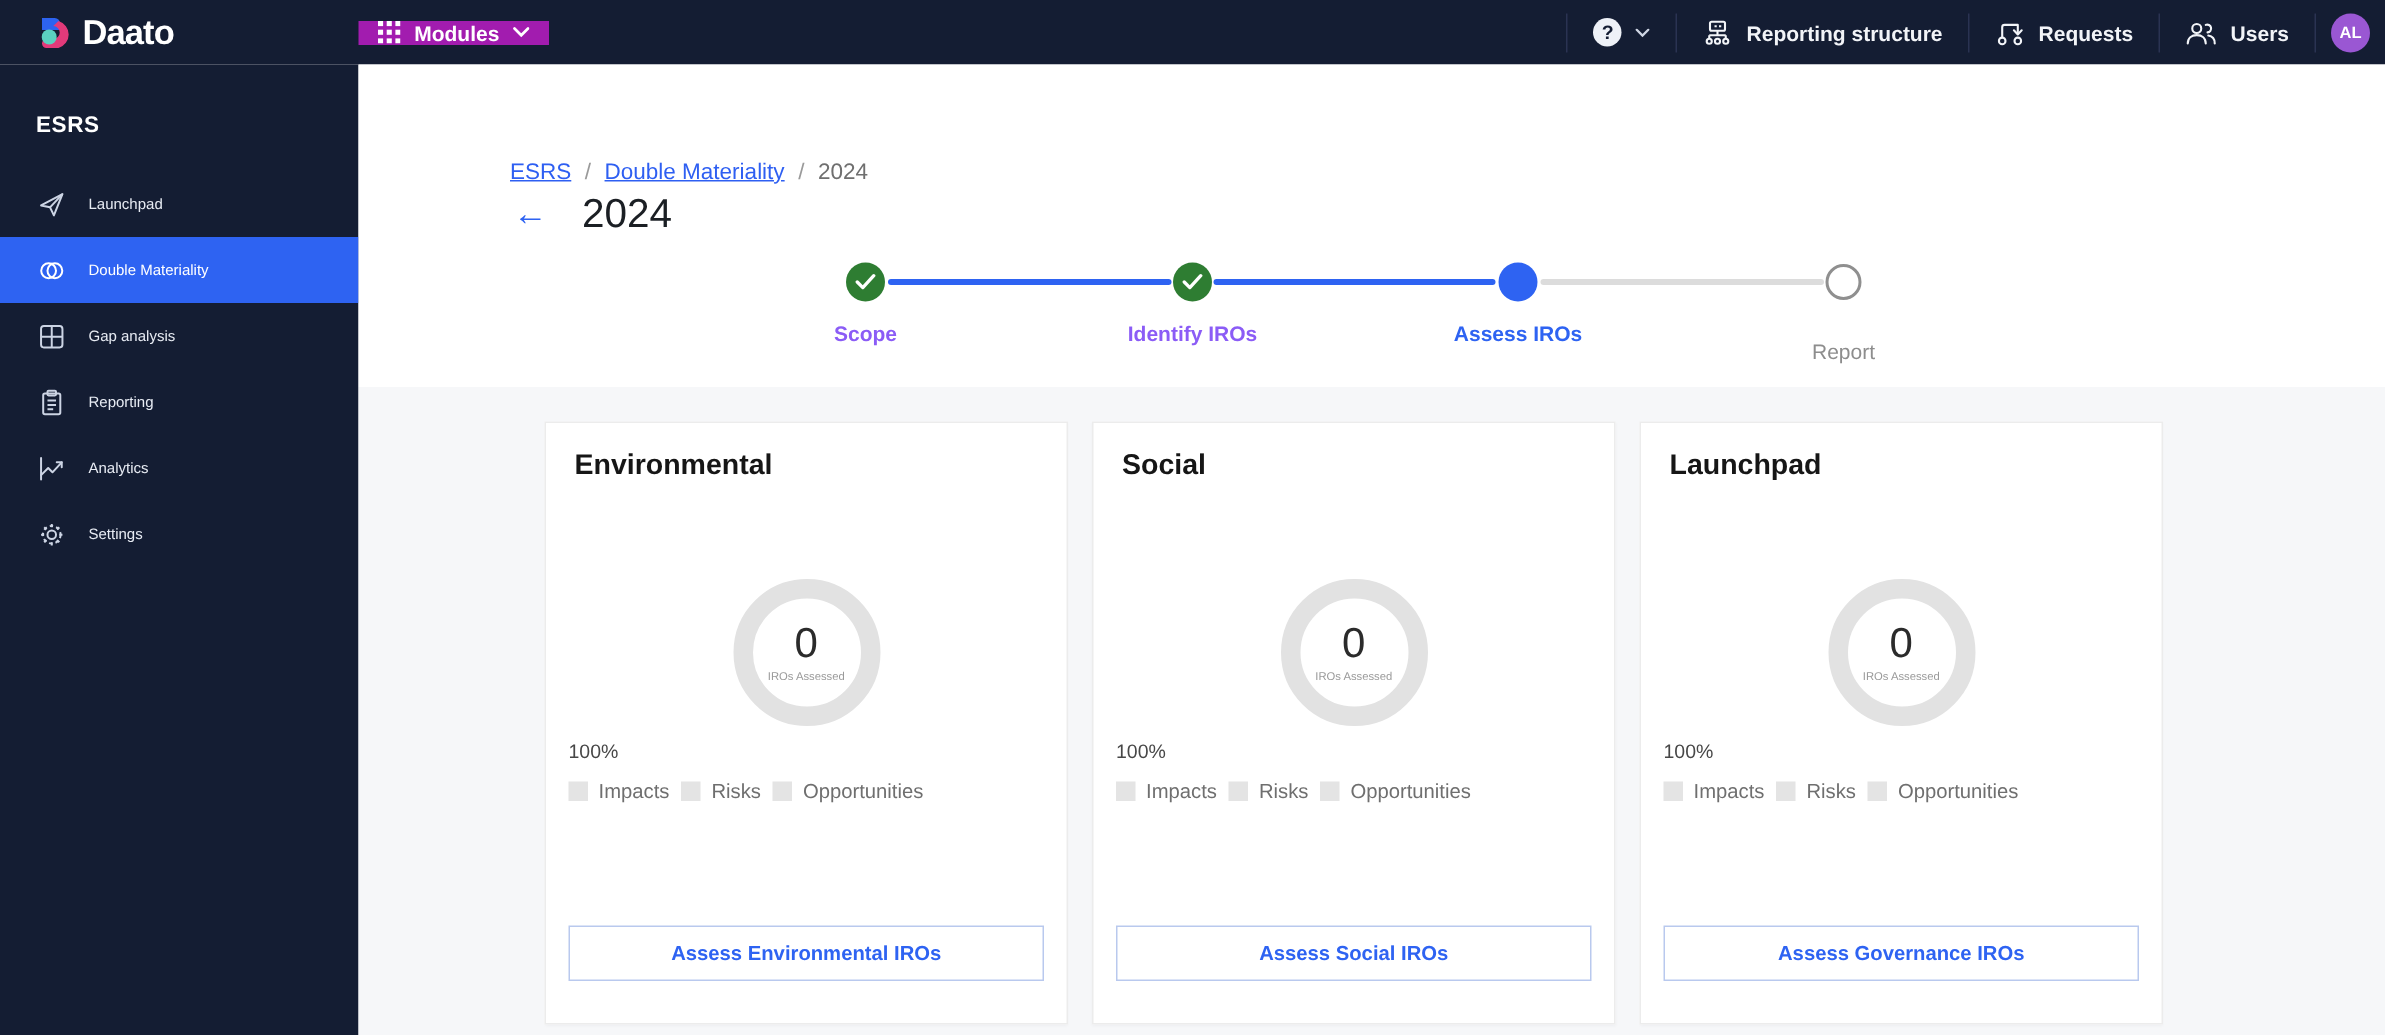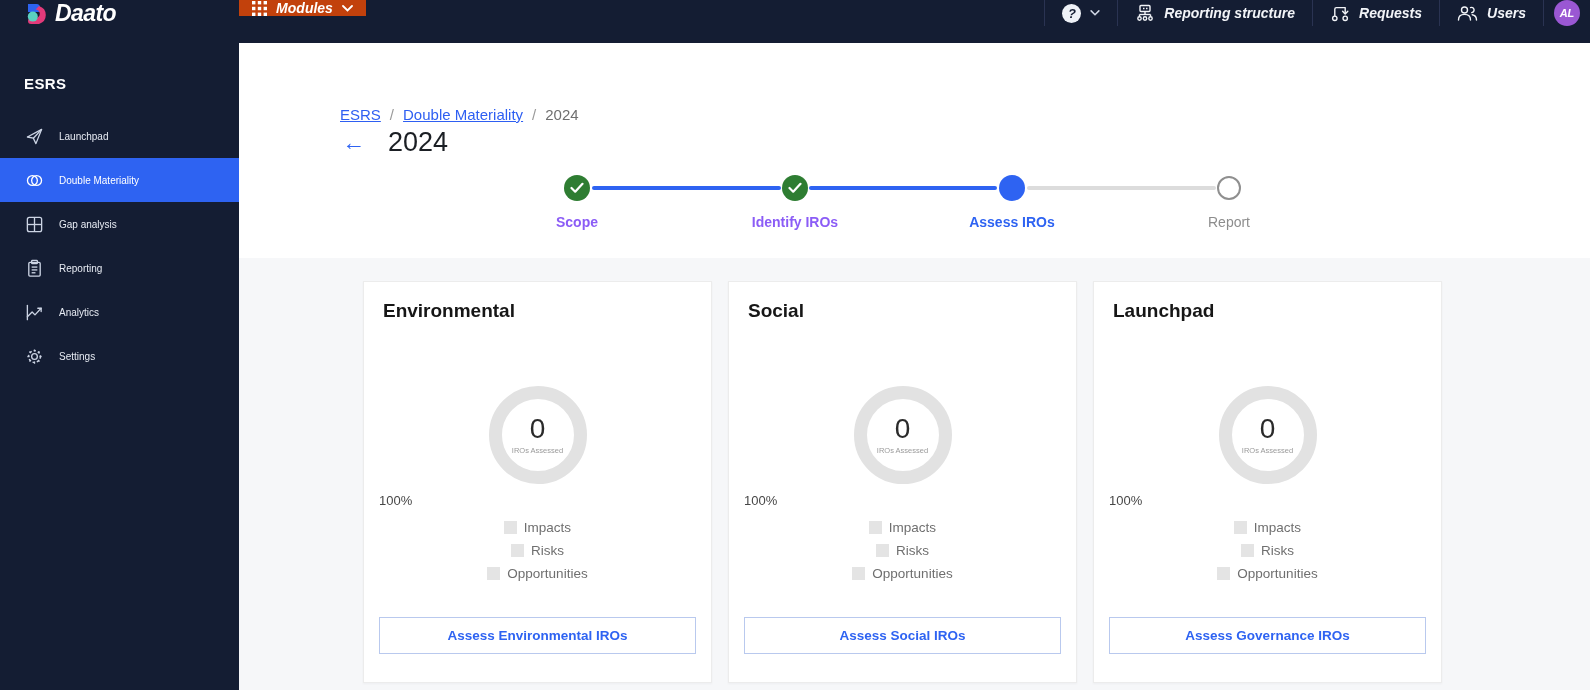--- a/index.html
+++ b/index.html
@@ -1,23 +1,23 @@
 <!DOCTYPE html>
 <html><head>
 <meta charset="utf-8">
 <style>
   * { margin:0; padding:0; box-sizing:border-box; }
   html,body { width:1590px; height:690px; overflow:hidden; background:#f6f7f9;
               font-family:"Liberation Sans", sans-serif; }
 
   
-  .topbar { height:43px; background:#141d33; display:flex; align-items:flex-start; color:#f2f4f8;font-style:italic; }
+  .topbar { height:43px; background:#141d33; display:flex; align-items:center; color:#f2f4f8; }
   .logo-area { width:239px; display:flex; align-items:center; gap:7px; padding-left:26px; cursor:pointer; }
   .logo-text { font-size:23px; font-weight:bold; color:#fff; letter-spacing:-0.6px; }
-  .modules-btn { width:127px; background:#c2410c; display:flex; align-items:center; justify-content:center;
+  .modules-btn { width:127px; background:#a21caf; display:flex; align-items:center; justify-content:center;
                  gap:9px; font-size:14px; font-weight:bold; color:#fff; cursor:pointer; }
   .topbar-right { margin-left:auto; display:flex; align-items:stretch; }
   .tb-group { display:flex; align-items:center; gap:9px; padding:0 17px;
               border-left:1px solid #2a3352; font-size:14px; font-weight:bold; cursor:pointer; }
   .help-circle { width:19px; height:19px; border-radius:50%; background:#eef1f7; color:#141d33;
                  display:flex; align-items:center; justify-content:center; font-size:13px; font-weight:bold; }
   .avatar { width:26px; height:26px; border-radius:50%; background:#9a57d3; color:#fff;
             display:flex; align-items:center; justify-content:center; font-size:11px; font-weight:bold; }
   .tb-icon { display:flex; align-items:center; }
 
@@ -46,37 +46,37 @@
 
   
   .step { position:absolute; top:132px; width:160px; text-align:center; cursor:pointer; }
   .dot { width:26px; height:26px; border-radius:50%; margin:0 auto;
          display:flex; align-items:center; justify-content:center; }
   .step.completed .dot { background:#2e7d32; }
   .step.active    .dot { background:#2e63f2; }
   .step.upcoming  .dot { width:24px; height:24px; margin-top:1px; background:#fff; border:2.5px solid #8f8f8f; }
   .step-lbl { margin-top:13px; font-size:14px; font-weight:bold; color:#8b5cf6; }
   .step.active .step-lbl { color:#2e63f2; }
-  .step.upcoming .step-lbl { color:#8d8d8d; font-weight:normal; margin-top:14px; }
+  .step.upcoming .step-lbl { color:#8d8d8d; font-weight:normal; margin-top:26px; }
   .connector { position:absolute; top:143px; height:4px; border-radius:2px; background:#2e63f2; }
   .connector.gray { background:#dcdcdc; }
 
   
   .board { height:432px; background:#f6f7f9; padding:23px 0 0 124px; display:flex; gap:16px; }
   .card { width:349px; height:402px; background:#fff; border:1px solid #ececec;
           box-shadow:0 1px 2px rgba(20,29,51,0.04); padding:18px 15px 28px;
           display:flex; flex-direction:column; }
   .card-title { font-size:19px; font-weight:bold; color:#161616; padding-left:4px; }
   .donut-wrap { margin-top:64px; display:flex; justify-content:center; }
   .donut { width:98px; height:98px; border:13px solid #e2e2e2; border-radius:50%;
            display:flex; flex-direction:column; align-items:center; justify-content:center; }
   .donut-count { font-size:28px; color:#2b2b2b; line-height:1; }
   .donut-sub { font-size:7.5px; color:#9a9a9a; margin-top:3px; white-space:nowrap; }
   .percent { margin-top:9px; font-size:13px; color:#474747; }
-  .legend { margin-top:12px; display:flex; flex-direction:column; align-items:center; gap:8px; }
+  .legend { margin-top:12px; display:flex; flex-direction:row; align-items:center; gap:8px; }
   .legend-row { display:flex; align-items:center; gap:7px; font-size:13.5px; color:#6f6f6f; }
   .legend-swatch { width:13px; height:13px; background:#e4e4e4; }
   .assess-btn { margin-top:auto; height:37px; width:100%; background:#fff; border:1px solid #b9c9ee;
                 color:#2e63f2; font-weight:bold; font-size:13.5px; cursor:pointer;
                 font-family:"Liberation Sans", sans-serif; }
 </style>
 </head>
 <body>
 
 <div class="topbar">

